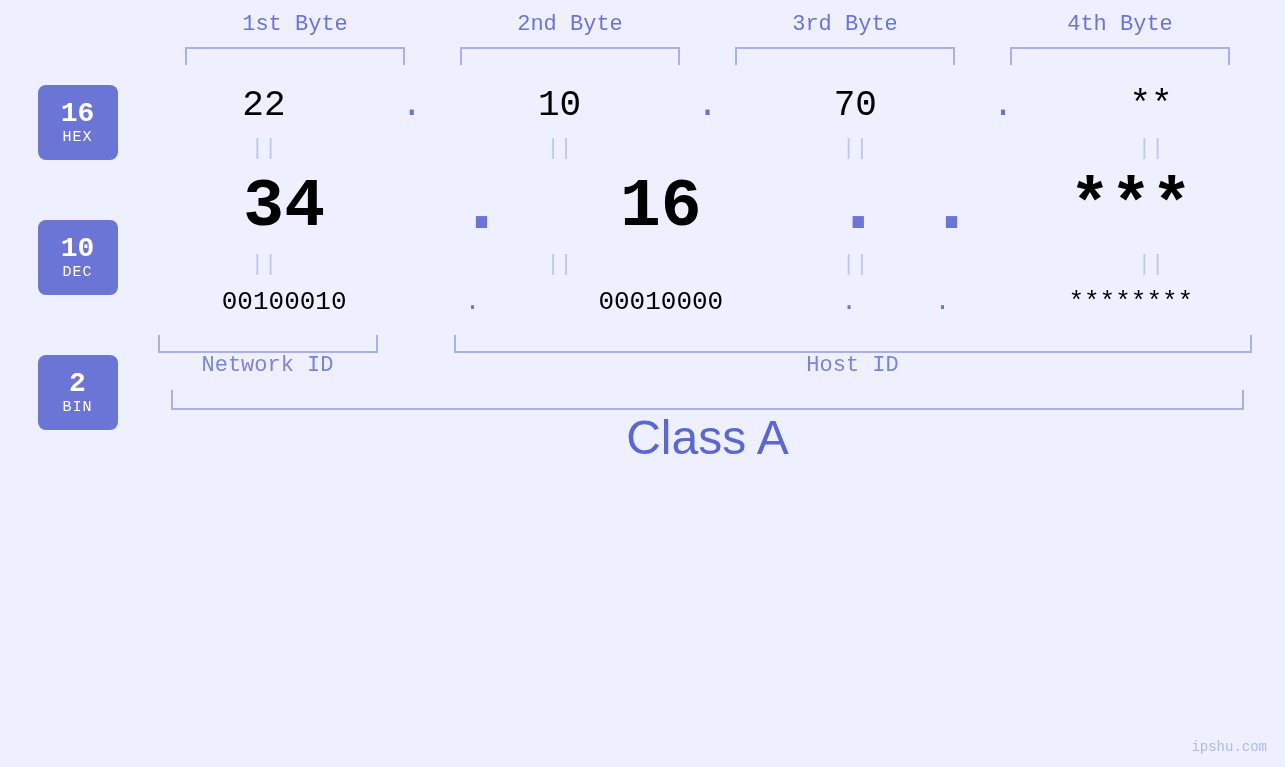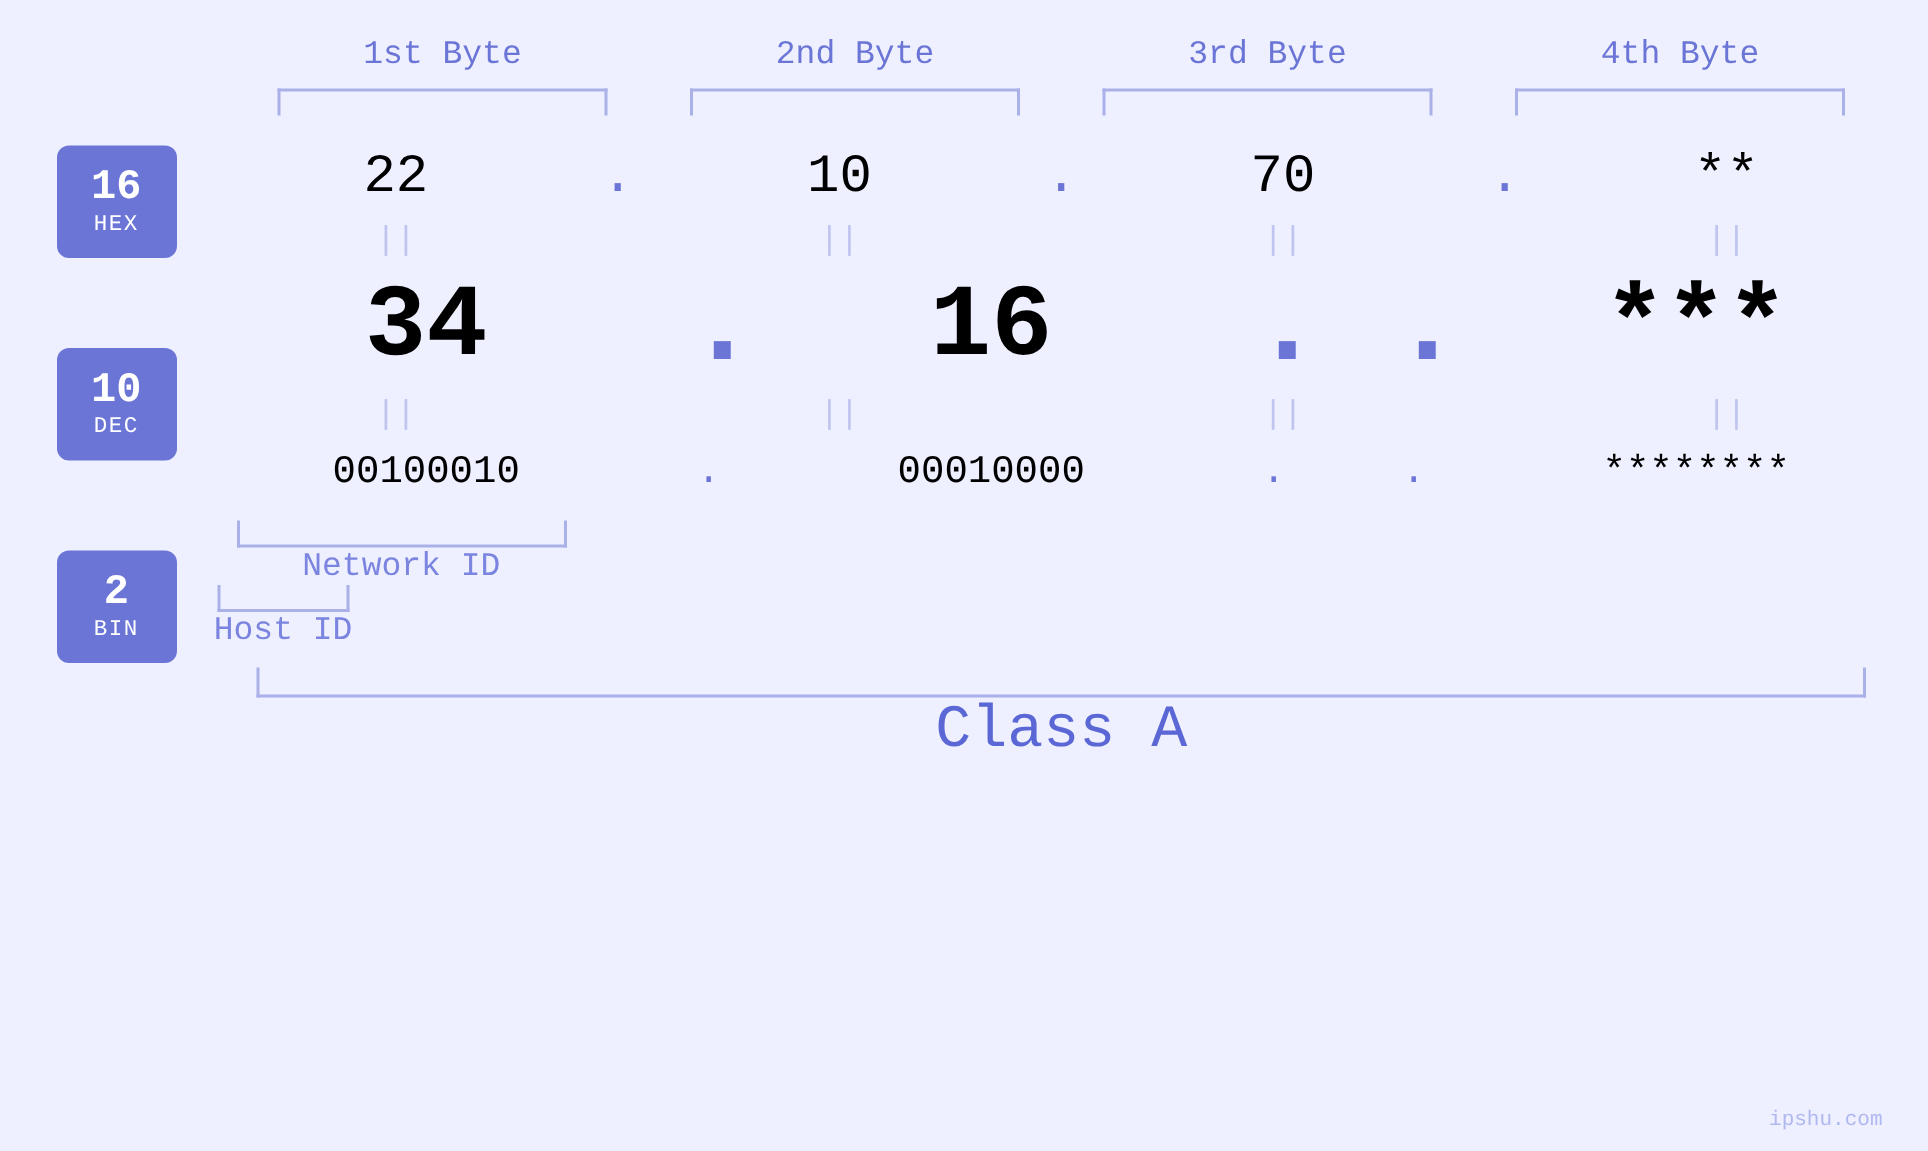--- a/index.html
+++ b/index.html
@@ -13,21 +13,21 @@
       position: relative;
     }
 
     .container {
       width: 1285px;
       height: 767px;
       position: relative;
       display: flex;
       flex-direction: column;
       align-items: center;
-      padding-top: 24px;
+      padding-top: 12px;
     }
 
     
     .byte-headers {
       display: flex;
       width: 1100px;
       margin-left: 130px;
       justify-content: space-around;
       margin-bottom: 10px;
     }
@@ -167,29 +167,29 @@
     }
 
     .section-label {
       color: #7b85e0;
       font-size: 22px;
       font-family: 'Courier New', Courier, monospace;
     }
 
     .class-label {
       color: #5b67d4;
-      font-size: 40px;
-      font-family: Liberation Mono, monospace;
+      font-size: 48px;
+      font-family: Liberation Sans, sans-serif;
     }
 
     
     .watermark {
       position: absolute;
       bottom: 12px;
-      right: 30px;
+      right: 18px;
       color: #b0b8f0;
       font-size: 14px;
       font-family: 'Courier New', Courier, monospace;
     }
 
     .rows-wrapper {
       display: flex;
       flex-direction: row;
       align-items: flex-start;
       width: 1260px;
@@ -280,21 +280,21 @@
 
       <div class="data-row bin-row">
         <div class="cell">00100010</div>
         <div class="dot">.</div>
         <div class="cell">00010000</div>
         <div class="dot">.</div>
         <div class="dot">.</div>
         <div class="cell">********</div>
       </div>
 
-      <div style="display:flex; flex-direction:column; width:100%; margin-top:8px; align-items:flex-start;">
+      <div style="display:flex; width:100%; margin-top:8px; align-items:center;">
 
         <div style="display:flex; flex-direction:column; align-items:center; width:250px;">
           <div style="width:220px; height:18px; border-bottom:2px solid #aab0e8; border-left:2px solid #aab0e8; border-right:2px solid #aab0e8;"></div>
           <span class="section-label">Network ID</span>
         </div>
 
         <div style="width:40px;"></div>
 
         <div style="display:flex; flex-direction:column; align-items:center; flex:1;">
           <div style="width:95%; height:18px; border-bottom:2px solid #aab0e8; border-left:2px solid #aab0e8; border-right:2px solid #aab0e8;"></div>

